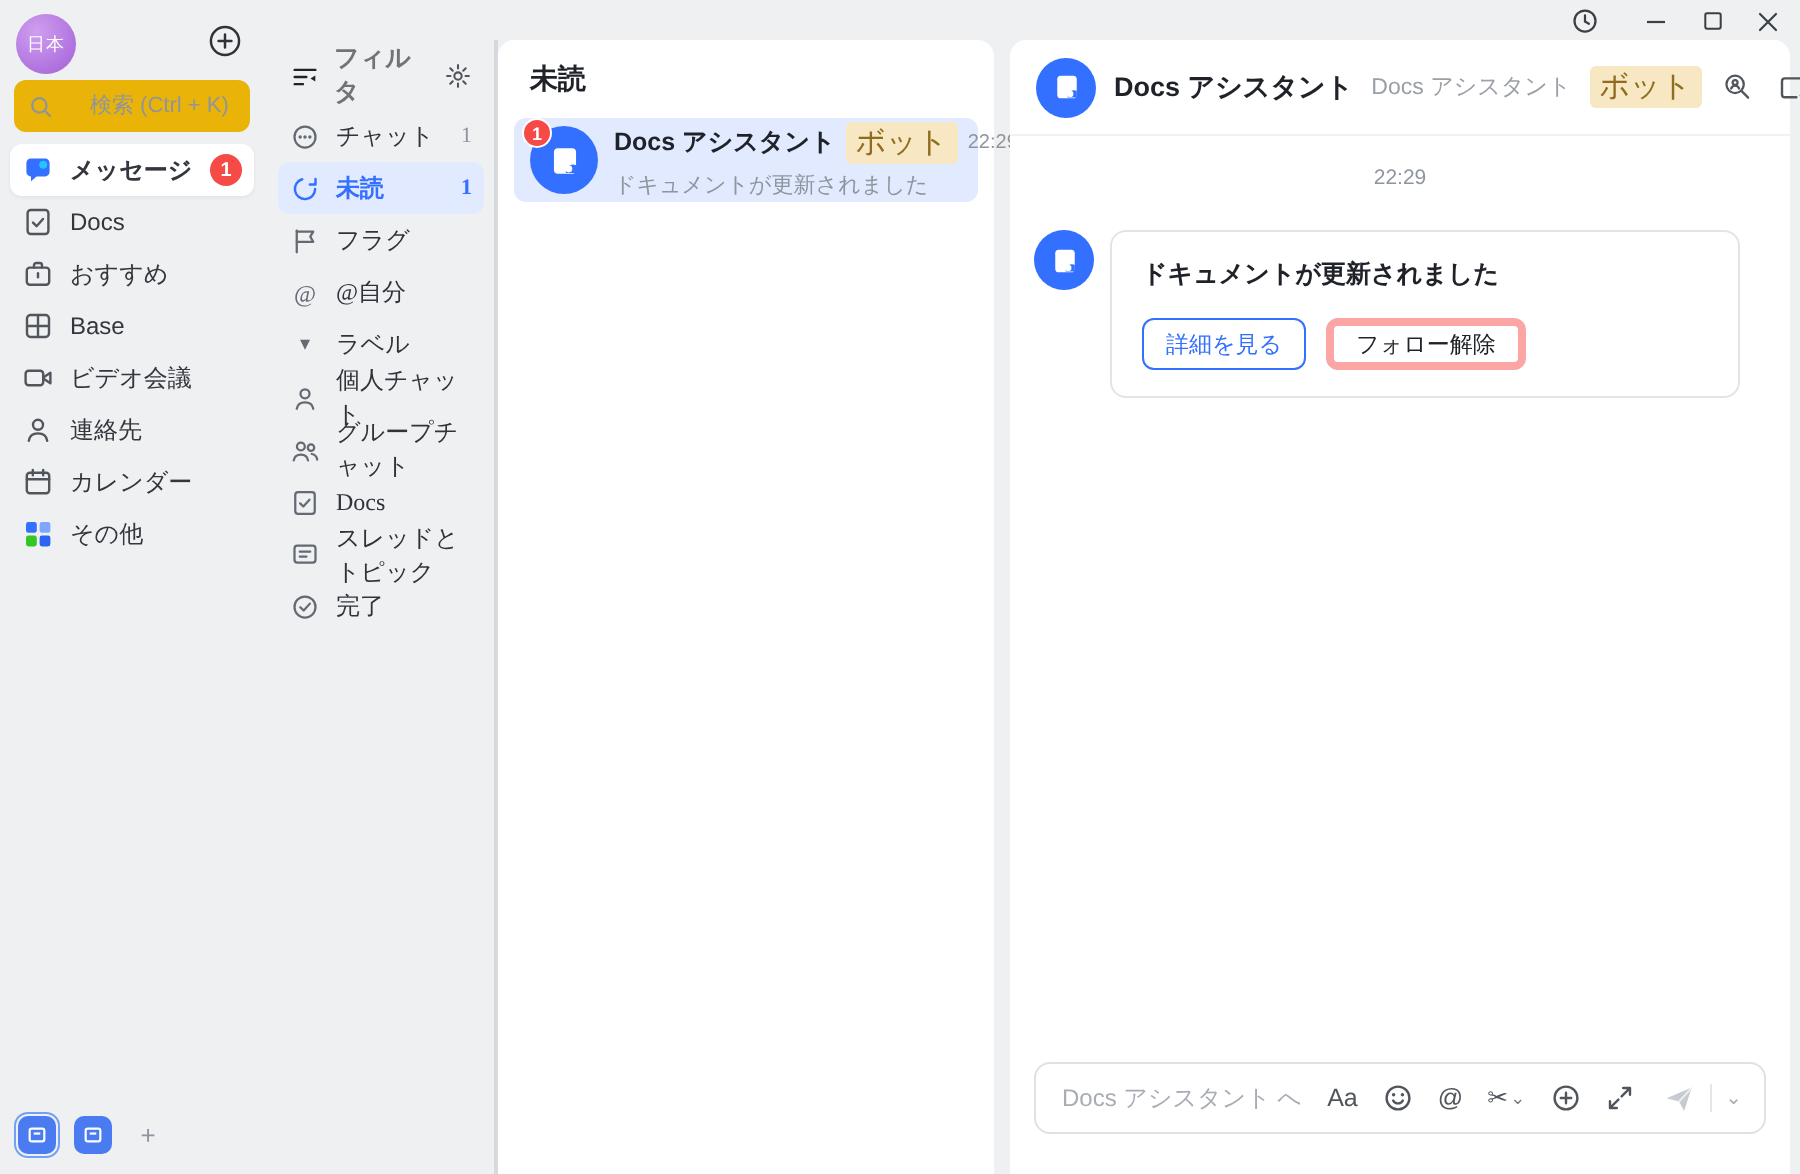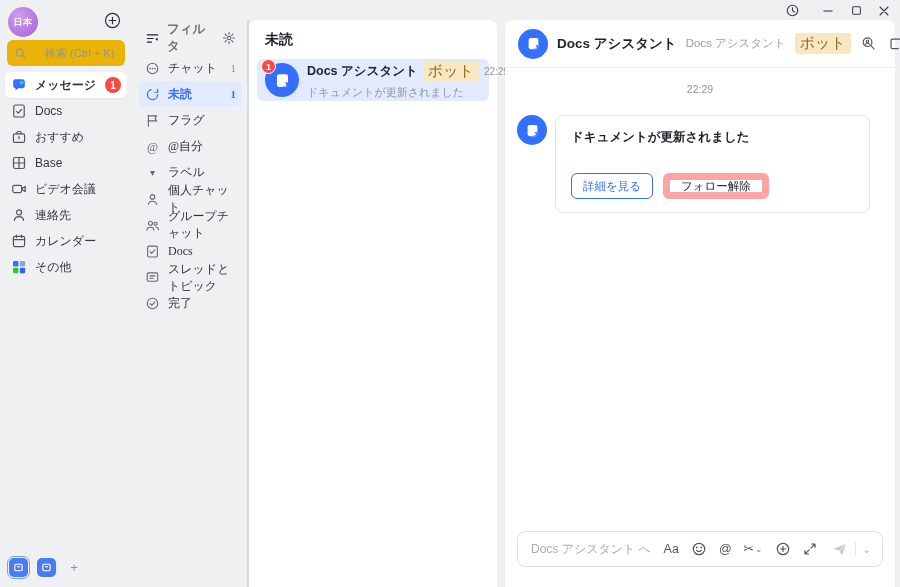--- a/index.html
+++ b/index.html
@@ -11,21 +11,21 @@
   }
   svg{display:block;}
   
   .win-controls{position:absolute;top:0;right:2px;height:21px;display:flex;align-items:center;z-index:50;}
   .win-btn{width:28px;height:21px;display:flex;align-items:center;justify-content:center;color:#3a3f45;cursor:pointer;}
   .win-btn.history{margin-right:8px;}
   
   .sidebar{position:absolute;left:0;top:0;width:132px;height:587px;}
   .avatar-user{position:absolute;left:8px;top:7px;width:30px;height:30px;border-radius:50%;
     background:radial-gradient(circle at 35% 30%,#cf9ef0,#a25fd6);display:flex;align-items:center;justify-content:center;
-    color:#fff;font-size:9px;font-weight:700;letter-spacing:.5px;cursor:pointer;}
+    color:#fff;font-size:9px;font-weight:400;letter-spacing:.5px;cursor:pointer;}
   .add-btn{position:absolute;left:103px;top:11px;width:20px;height:20px;color:#2f3338;cursor:pointer;}
   .search-box{position:absolute;left:7px;top:40px;width:118px;height:26px;background:#eab308;border-radius:6px;
     display:flex;align-items:center;padding:0 7px;box-sizing:border-box;gap:16px;cursor:text;}
   .search-box input{border:none;background:transparent;outline:none;width:100%;font-size:11px;color:#1f2329;
     font-family:inherit;}
   .search-box input::placeholder{color:#8f959e;}
   .nav{position:absolute;left:0;top:72px;width:132px;}
   .nav-item{display:flex;align-items:center;height:26px;margin:0 5px;padding:0 6px;border-radius:6px;gap:8px;
     font-size:12px;color:#33373d;cursor:pointer;}
   .nav-item.active{background:#ffffff;box-shadow:0 1px 2px rgba(31,35,41,.06);font-weight:600;}
@@ -76,25 +76,25 @@
   .chat-head .title{font-size:13.5px;font-weight:700;color:#1f2329;white-space:nowrap;}
   .chat-head .subtitle{font-size:11.5px;color:#9ba0a8;white-space:nowrap;}
   .head-actions{margin-left:auto;display:flex;align-items:center;gap:11px;color:#51565d;}
   .head-actions .act{width:18px;height:18px;display:flex;align-items:center;justify-content:center;cursor:pointer;}
   .time-divider{text-align:center;font-size:10.5px;color:#8f959e;margin-top:15px;}
   .msg-row{position:absolute;left:12px;top:95px;display:flex;gap:8px;}
   .msg-card{width:283px;border:1px solid #e2e4e8;border-radius:8px;background:#fff;padding:13px 15px;}
   .msg-title{font-size:12.5px;font-weight:700;color:#1f2329;}
   .msg-body{font-size:12px;color:#1f2329;margin-top:9px;line-height:1.45;}
   .msg-body .lnk{color:#3370ff;cursor:pointer;}
-  .msg-btns{display:flex;gap:10px;margin-top:27px;}
+  .msg-btns{display:flex;gap:10px;margin-top:13px;}
   .btn{height:26px;padding:0 11px;border-radius:6px;font-size:11.5px;display:flex;align-items:center;
     background:#fff;box-sizing:border-box;cursor:pointer;font-family:inherit;}
   .btn.primary{border:1px solid #3370ff;color:#3370ff;}
-  .btn.plain{border:7px solid #fca5a5;color:#1f2329;}
+  .btn.plain{border:4px solid #fca5a5;color:#1f2329;}
   
   .composer{position:absolute;left:12px;right:12px;bottom:20px;height:36px;border:1px solid #dfe1e5;border-radius:8px;
     display:flex;align-items:center;padding:0 11px;box-sizing:border-box;gap:12px;background:#fff;}
   .composer input{flex:1;border:none;outline:none;font-size:12px;color:#1f2329;font-family:inherit;min-width:0;}
   .composer input::placeholder{color:#a8adb5;}
   .c-ic{color:#51565d;display:flex;align-items:center;justify-content:center;cursor:pointer;flex:none;}
   .c-ic.text{font-size:12.5px;line-height:1;}
   .c-ic .mini-chev{font-size:9px;margin-left:1px;color:#72777e;}
   .send-group{display:flex;align-items:center;gap:7px;margin-left:2px;}
   .send-divider{width:1px;height:14px;background:#e4e6e9;}

